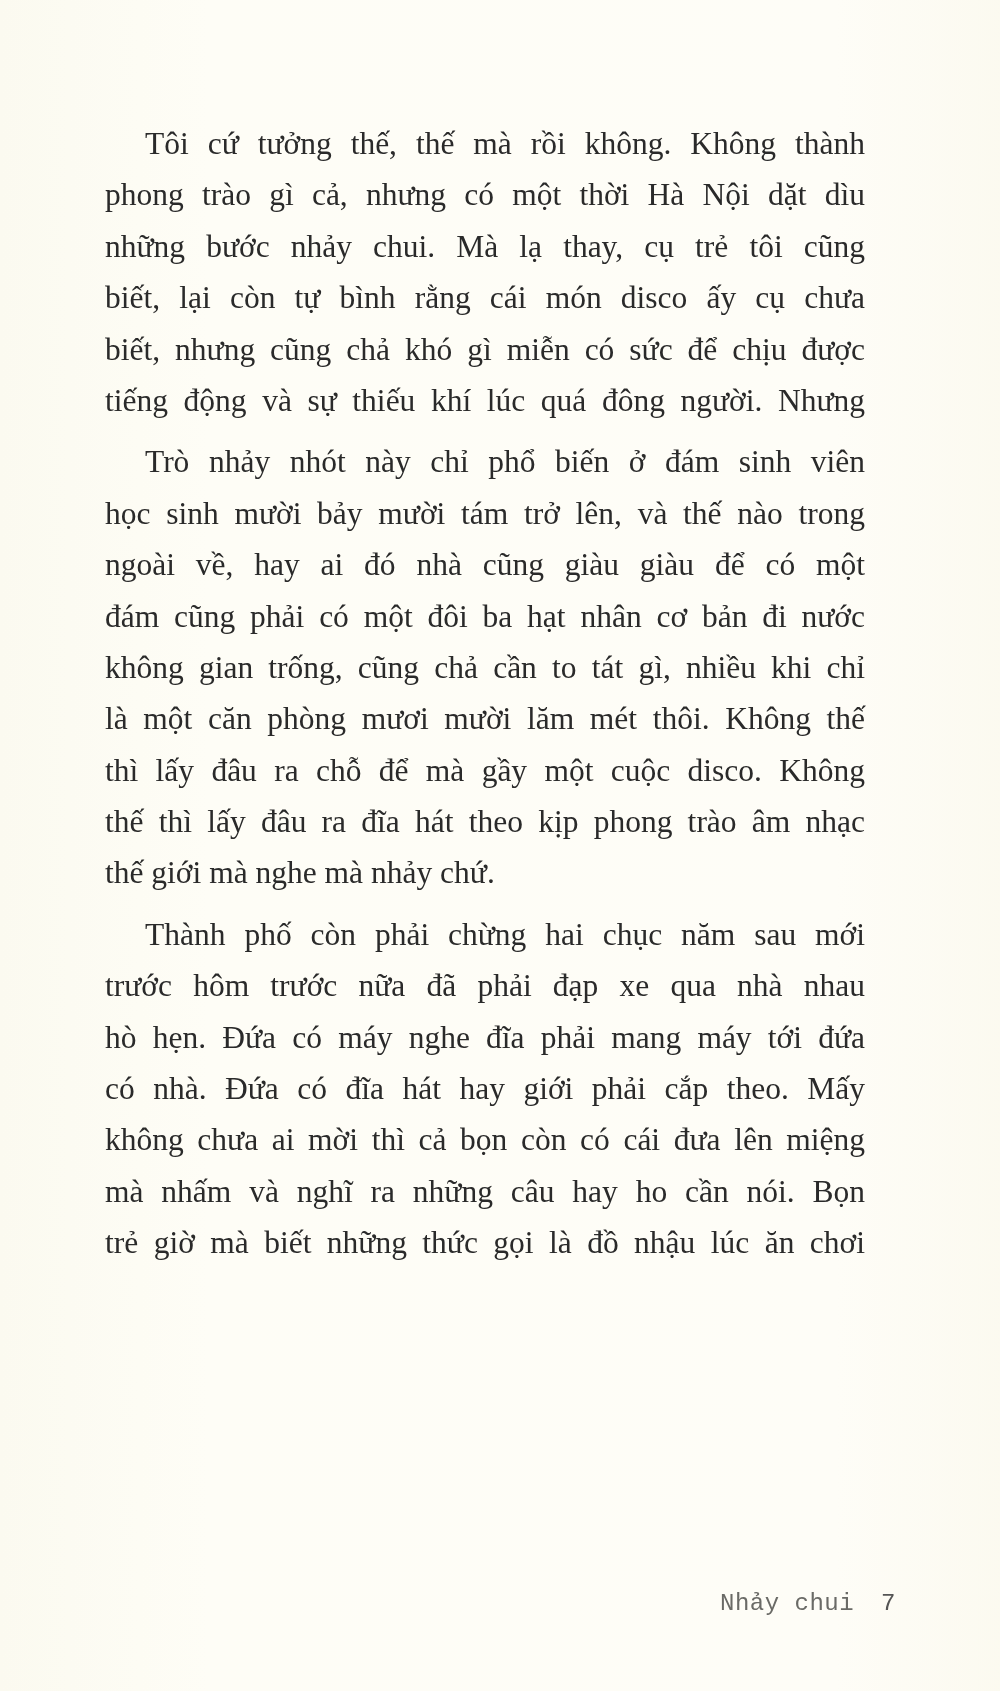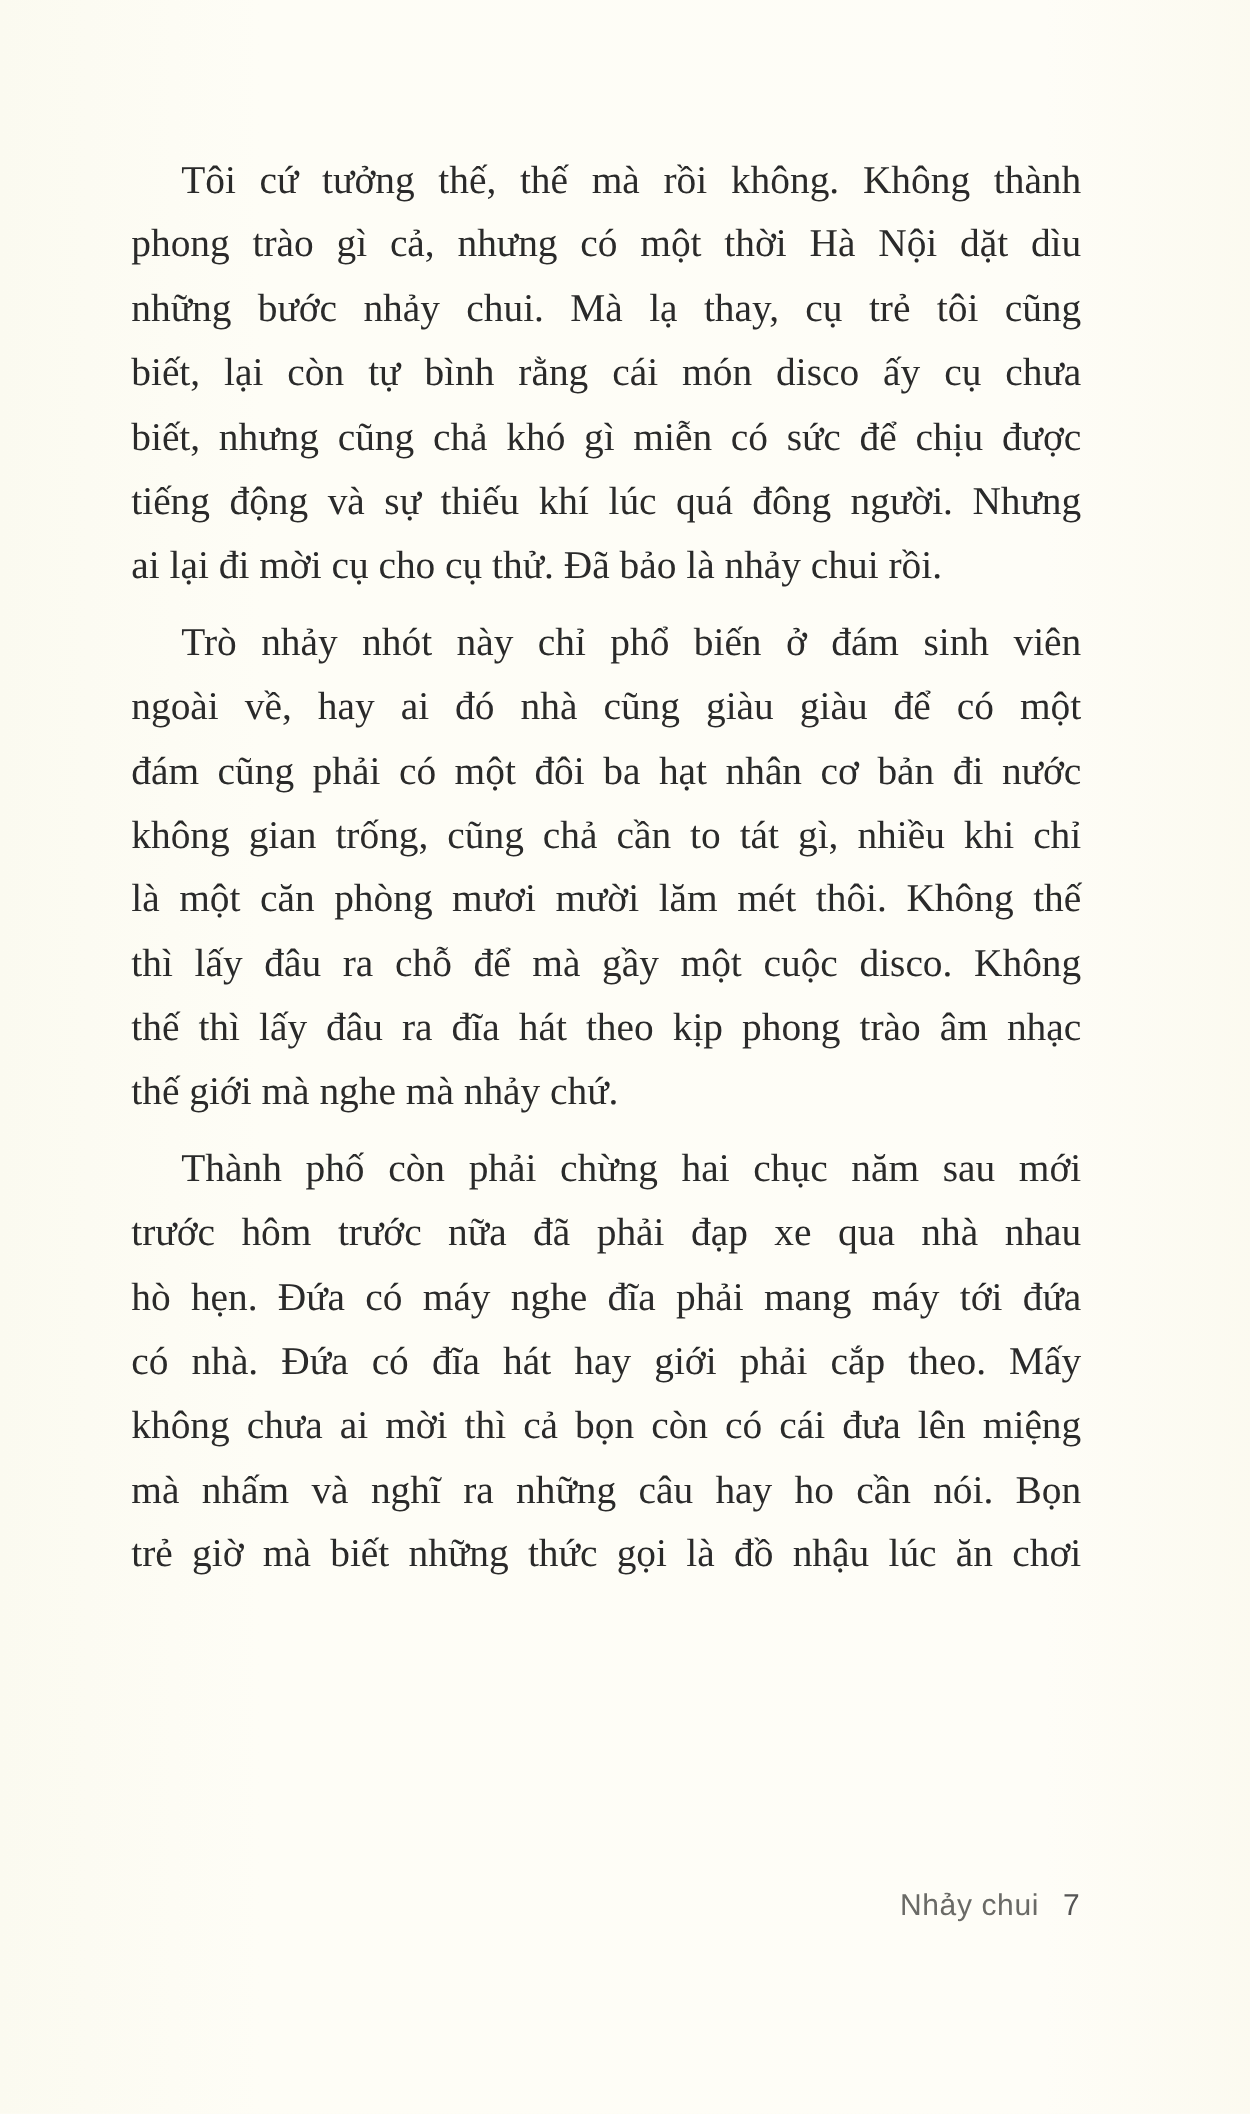--- a/index.html
+++ b/index.html
@@ -46,23 +46,23 @@
       text-align-last: left;
     }
     .line.indent {
       padding-left: 40px;
     }
     .para + .para {
       margin-top: 10px;
     }
     .footer {
       position: absolute;
-      top: 1511px;
+      top: 1590px;
       left: 720px;
-      font-family: Liberation Sans, sans-serif;
+      font-family: Liberation Mono, monospace;
       font-size: 24px;
       color: #6a6a66;
       letter-spacing: 0.5px;
       white-space: nowrap;
     }
     .footer .page-number {
       margin-left: 12px;
       color: #555;
     }
   </style>
@@ -72,25 +72,25 @@
 <div class="page">
   <div class="text-block">
 
     <p class="para">
       <span class="line indent">Tôi cứ tưởng thế, thế mà rồi không. Không thành</span>
       <span class="line">phong trào gì cả, nhưng có một thời Hà Nội dặt dìu</span>
       <span class="line">những bước nhảy chui. Mà lạ thay, cụ trẻ tôi cũng</span>
       <span class="line">biết, lại còn tự bình rằng cái món disco ấy cụ chưa</span>
       <span class="line">biết, nhưng cũng chả khó gì miễn có sức để chịu được</span>
       <span class="line">tiếng động và sự thiếu khí lúc quá đông người. Nhưng</span>
-      <span class="line last">ai lại đi mời cụ cho cụ thử. Đã bảo là nhảy chui rồi.</span>
     </p>
 
     <p class="para">
       <span class="line indent">Trò nhảy nhót này chỉ phổ biến ở đám sinh viên</span>
+      <span class="line">học sinh mười bảy mười tám trở lên, và thế nào trong</span>
       <span class="line">ngoài về, hay ai đó nhà cũng giàu giàu để có một</span>
       <span class="line">đám cũng phải có một đôi ba hạt nhân cơ bản đi nước</span>
       <span class="line">không gian trống, cũng chả cần to tát gì, nhiều khi chỉ</span>
       <span class="line">là một căn phòng mươi mười lăm mét thôi. Không thế</span>
       <span class="line">thì lấy đâu ra chỗ để mà gầy một cuộc disco. Không</span>
       <span class="line">thế thì lấy đâu ra đĩa hát theo kịp phong trào âm nhạc</span>
       <span class="line last">thế giới mà nghe mà nhảy chứ.</span>
     </p>
 
     <p class="para">

